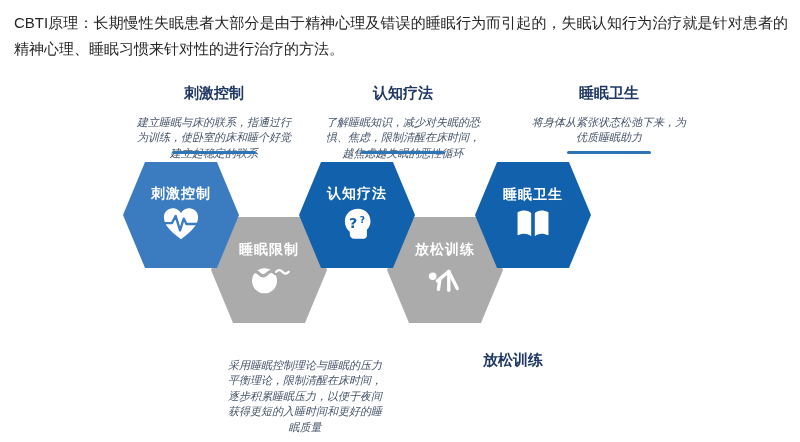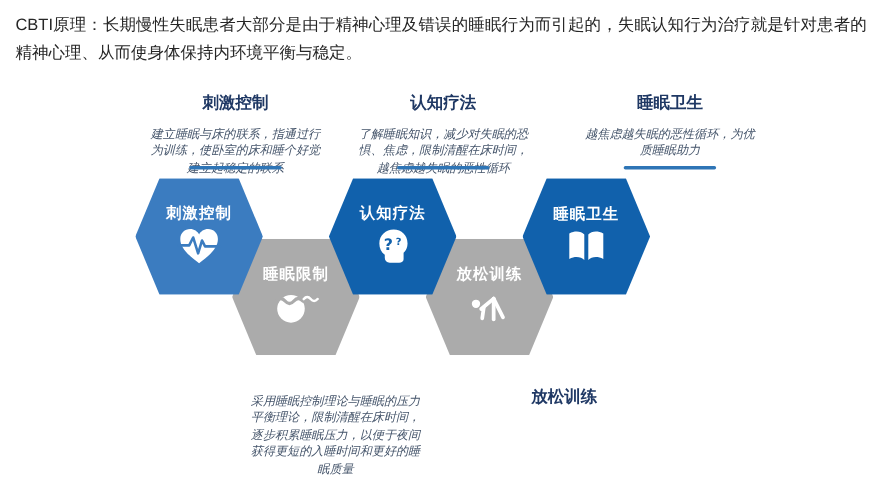--- a/index.html
+++ b/index.html
@@ -40,33 +40,33 @@
   .hex-icon{display:block;}
   .stroke-blue-light{stroke:var(--hex-blue-light,#3B7CC0);}
   .fill-blue-dark-txt{fill:var(--hex-blue-dark,#1161AC);}
   .stroke-gray{stroke:var(--hex-gray,#ABABAB);}
 </style>
 </head>
 <body>
 
 <div class="canvas">
 
-  <p class="title">CBTI原理：长期慢性失眠患者大部分是由于精神心理及错误的睡眠行为而引起的，失眠认知行为治疗就是针对患者的精神心理、从而使身体保持内环境平衡与稳定。</p>
+  <p class="title">CBTI原理：长期慢性失眠患者大部分是由于精神心理及错误的睡眠行为而引起的，失眠认知行为治疗就是针对患者的精神心理、睡眠习惯来针对性的进行治疗的方法。</p>
 
   <section class="top-sec" style="left:120px;top:84px;width:188px;">
     <h3 class="sec-label">刺激控制</h3>
     <p class="sec-desc">建立睡眠与床的联系，指通过行为训练，使卧室的床和睡个好觉建立起稳定的联系</p>
   </section>
   <section class="top-sec" style="left:309px;top:84px;width:188px;">
     <h3 class="sec-label">认知疗法</h3>
     <p class="sec-desc">了解睡眠知识，减少对失眠的恐惧、焦虑，限制清醒在床时间，越焦虑越失眠的恶性循环</p>
   </section>
   <section class="top-sec" style="left:515px;top:84px;width:188px;">
     <h3 class="sec-label">睡眠卫生</h3>
-    <p class="sec-desc">越焦虑越失眠的恶性循环，为优质睡眠助力</p>
+    <p class="sec-desc">将身体从紧张状态松弛下来，为优质睡眠助力</p>
   </section>
 
   <div class="underline" style="left:172px;"></div>
   <div class="underline" style="left:361px;"></div>
   <div class="underline" style="left:567px;"></div>
 
   <div class="hex hex-blue-light" style="left:123px;top:162px;">
     <span class="hex-label">刺激控制</span>
     <svg class="hex-icon" width="40" height="36" viewBox="0 0 44 40">
       <path d="M22 37 C10 28 3 21 3 12.5 C3 6.5 7.5 2.5 13 2.5 C17 2.5 20.5 5 22 8 C23.5 5 27 2.5 31 2.5 C36.5 2.5 41 6.5 41 12.5 C41 21 34 28 22 37 Z" fill="#fff"></path>

